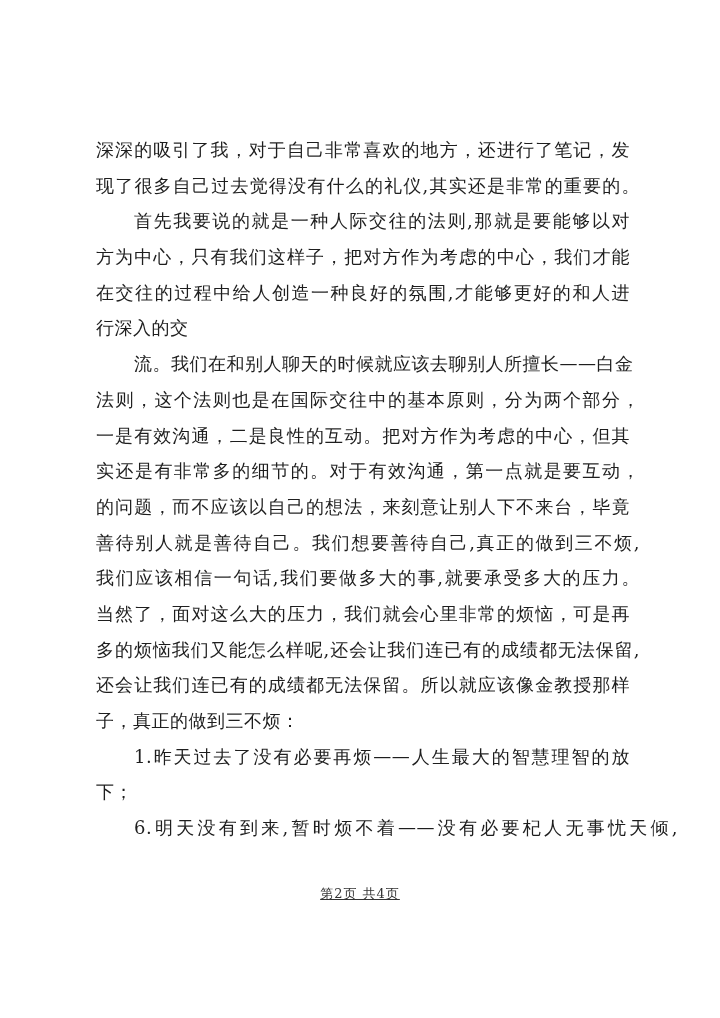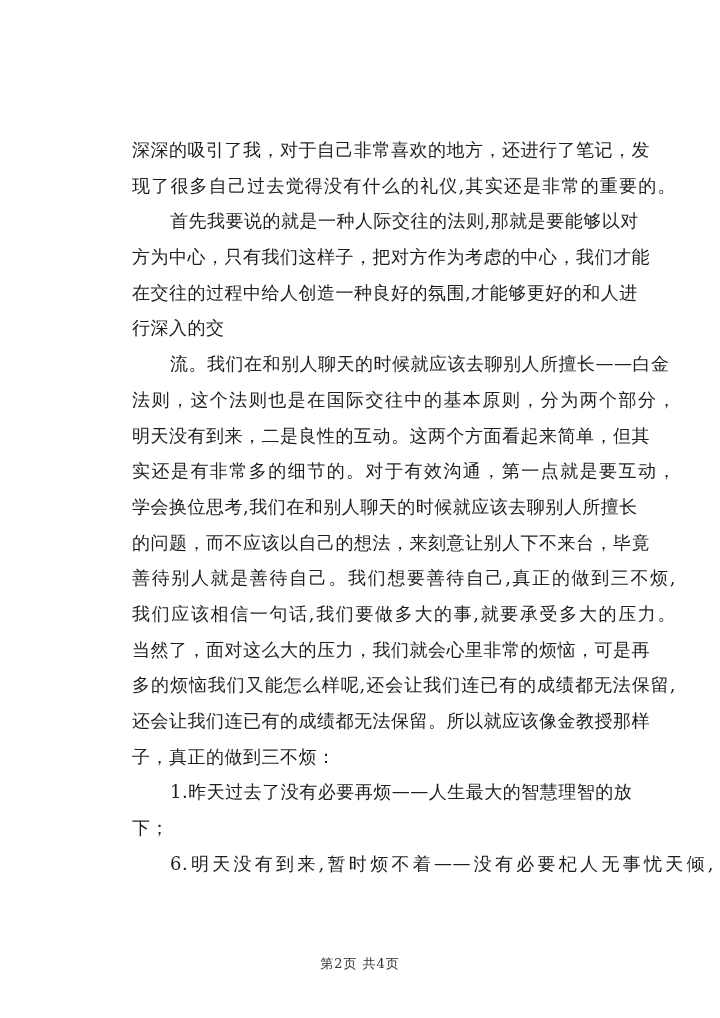--- a/index.html
+++ b/index.html
@@ -32,59 +32,58 @@
     .line {
       height: 35.7px;
       line-height: 35.7px;
       font-size: 18px;
       letter-spacing: 0.5px;
       white-space: nowrap;
       overflow: visible;
       text-align: justify;
       text-align-last: justify;
       text-justify: inter-character;
-      margin-left: 36px;
     }
     .line.indent {
       padding-left: 38px;
     }
     .line.last {
       text-align: center;
       text-align-last: left;
     }
     .line.hang {
       width: 544px;
     }
     .footer {
       position: absolute;
       left: 0;
       width: 720px;
-      top: 955px;
+      top: 885px;
       text-align: center;
       font-size: 13px;
       color: #333333;
       letter-spacing: 1px;
+      text-decoration: underline;
     }
   </style>
 </head>
 <body>
 
 <div class="page">
   <div class="body-text">
     <div class="line">深深的吸引了我，对于自己非常喜欢的地方，还进行了笔记，发</div>
     <div class="line hang">现了很多自己过去觉得没有什么的礼仪,其实还是非常的重要的。</div>
     <div class="line indent">首先我要说的就是一种人际交往的法则,那就是要能够以对</div>
     <div class="line">方为中心，只有我们这样子，把对方作为考虑的中心，我们才能</div>
     <div class="line">在交往的过程中给人创造一种良好的氛围,才能够更好的和人进</div>
     <div class="line last">行深入的交</div>
     <div class="line indent">流。我们在和别人聊天的时候就应该去聊别人所擅长——白金</div>
     <div class="line hang">法则，这个法则也是在国际交往中的基本原则，分为两个部分，</div>
-    <div class="line">明天没有到来，二是良性的互动。这两个方面看起来简单，但其</div>
+    <div class="line">一是有效沟通，二是良性的互动。把对方作为考虑的中心，但其</div>
     <div class="line hang">实还是有非常多的细节的。对于有效沟通，第一点就是要互动，</div>
-    <div class="line">学会换位思考,我们在和别人聊天的时候就应该去聊别人所擅长</div>
     <div class="line">的问题，而不应该以自己的想法，来刻意让别人下不来台，毕竟</div>
     <div class="line hang">善待别人就是善待自己。我们想要善待自己,真正的做到三不烦,</div>
     <div class="line hang">我们应该相信一句话,我们要做多大的事,就要承受多大的压力。</div>
     <div class="line">当然了，面对这么大的压力，我们就会心里非常的烦恼，可是再</div>
     <div class="line hang">多的烦恼我们又能怎么样呢,还会让我们连已有的成绩都无法保留,</div>
     <div class="line">还会让我们连已有的成绩都无法保留。所以就应该像金教授那样</div>
     <div class="line last">子，真正的做到三不烦：</div>
     <div class="line indent">1.昨天过去了没有必要再烦——人生最大的智慧理智的放</div>
     <div class="line last">下；</div>
     <div class="line indent hang">6.明天没有到来,暂时烦不着——没有必要杞人无事忧天倾,</div>

